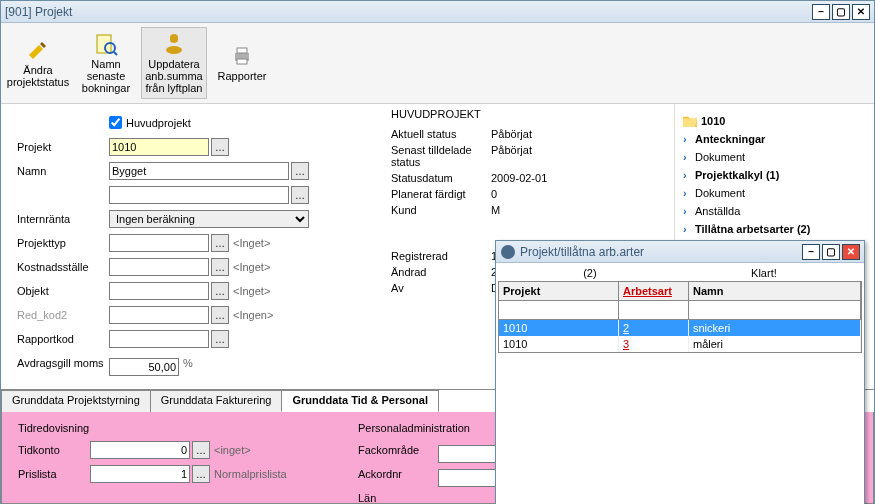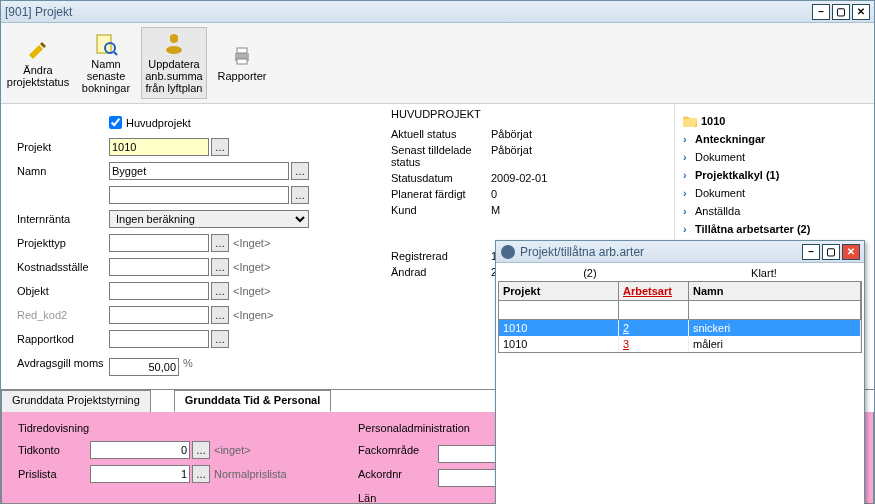--- a/index.html
+++ b/index.html
@@ -48,21 +48,21 @@
 .info-label { width: 100px; }
 
 .tree { font-size: 11px; }
 .tree-node { display: flex; align-items: center; height: 18px; gap: 4px; }
 .tree-node.root { font-weight: bold; }
 .tree-node.bold { font-weight: bold; }
 .chevron { color: #2a6bb0; font-weight: bold; width: 8px; }
 .folder-icon { width: 14px; height: 12px; }
 
 .tabs { position: absolute; bottom: 0; left: 0; right: 0; height: 114px; border-top: 1px solid #888; }
-.tab-headers { display: flex; height: 22px; gap: 24px; }
+.tab-headers { display: flex; height: 22px; }
 .tab-h { border: 1px solid #888; border-bottom: none; padding: 3px 10px; background: #f0f0f0; margin-right: -1px; cursor: pointer; }
 .tab-h.active { background: #fff; border-bottom: 1px solid #fff; font-weight: bold; position: relative; z-index: 2; }
 .tab-body { border: 1px solid #888; border-top: none; padding: 10px 16px; height: 92px; background: #f9a8d4; display: flex; }
 .tab-col { width: 340px; }
 .tab-col h4 { font-size: 11px; font-weight: normal; margin-bottom: 6px; }
 
 .sub-body { padding: 2px; background: #fff; }
 .sub-meta { display: flex; justify-content: space-around; padding: 2px 8px; font-size: 11px; }
 .grid { border: 1px solid #888; }
 .grid-head { display: flex; background: #f0f0f0; border-bottom: 1px solid #888; }
@@ -210,20 +210,24 @@
           </div>
         <div style="height:30px;"></div>
         <div class="info-row">
             <span class="info-label">Registrerad</span>
             <span>19</span>
           </div>
         <div class="info-row">
             <span class="info-label">Ändrad</span>
             <span>2</span>
           </div>
+        <div class="info-row">
+            <span class="info-label">Av</span>
+            <span>D</span>
+          </div>
       </div>
     </div>
 
     <div class="right-pane">
       <div class="tree">
         <div class="tree-node root">
           <svg class="folder-icon" viewBox="0 0 16 14">
               <path fill="#f0c040" d="M0 2h6l2 2h8v10H0z"></path>
               <path fill="#ffe080" d="M0 4h16l-2 10H0z"></path>
             </svg>
@@ -253,20 +257,21 @@
             <span class="chevron">›</span>
             <span>Tillåtna arbetsarter (2)</span>
           </div>
       </div>
     </div>
   </div>
 
   <div class="tabs">
     <div class="tab-headers">
       <div class="tab-h">Grunddata Projektstyrning</div>
+      <div class="tab-h">Grunddata Fakturering</div>
       <div class="tab-h active">Grunddata Tid &amp; Personal</div>
     </div>
     <div class="tab-body">
       <div class="tab-col">
         <h4>Tidredovisning</h4>
         <div class="form-row">
             <span class="form-label" style="width:72px;">Tidkonto</span>
             <input class="form-input w100 num" value="0" style="">
             <span class="pick-btn">…</span>
             <span class="hint">&lt;inget&gt;</span>

